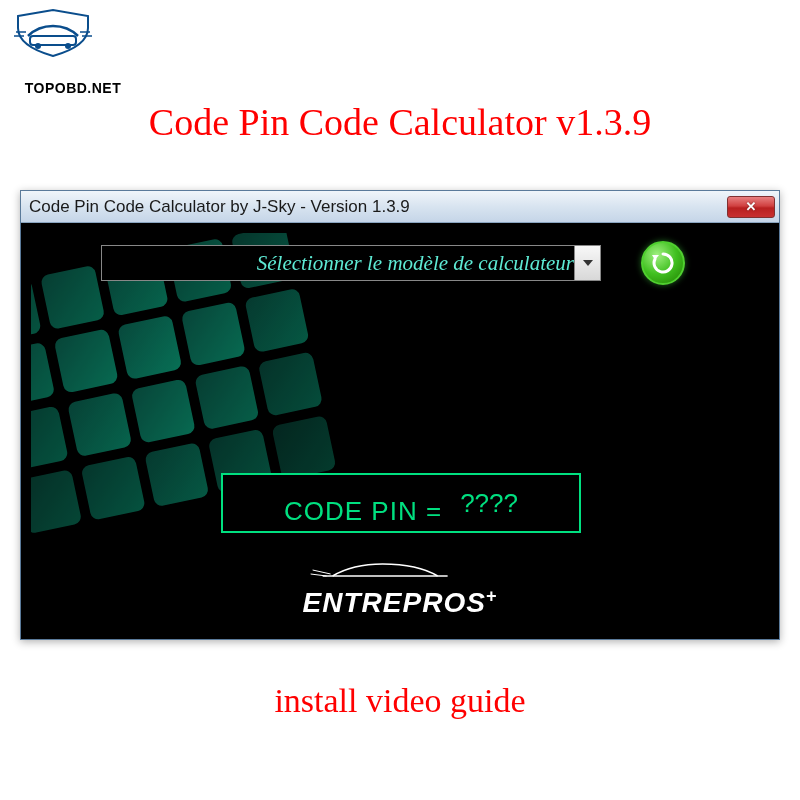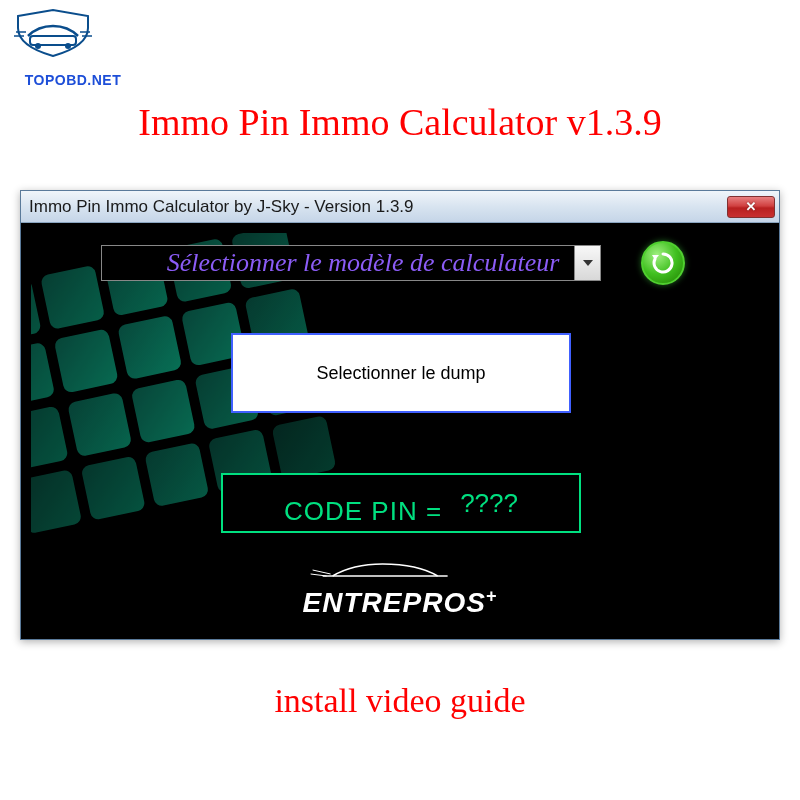--- a/index.html
+++ b/index.html
@@ -17,26 +17,26 @@
       left: 8px;
       width: 130px;
       height: 80px;
     }
     .logo-icon {
       width: 90px;
       height: 50px;
       margin: 0 auto;
     }
     .logo-text {
-      color: #1d4ed8;
+      color: #000000;
       font-size: 14px;
       font-weight: bold;
       text-align: center;
       letter-spacing: 0.5px;
-      margin-top: 10px;
+      margin-top: 18px;
     }
     .main-title {
       color: #ff0000;
       font-size: 38px;
       font-weight: normal;
       text-align: center;
       margin-top: 100px;
       font-family: Georgia, serif;
     }
     .app-window {
@@ -106,27 +106,27 @@
     .dropdown {
       width: 500px;
       height: 36px;
       background: #000000;
       border: 1px solid #888;
       display: flex;
       align-items: center;
       justify-content: space-between;
     }
     .dropdown-text {
-      color: #8b5cf6;
-      font-size: 26px;
+      color: #5eead4;
+      font-size: 21px;
       font-style: italic;
       font-family: Georgia, serif;
       padding-left: 50px;
       flex: 1;
-      text-align: center;
+      text-align: right;
     }
     .dropdown-arrow {
       width: 26px;
       height: 34px;
       background: linear-gradient(to bottom, #f8f8f8, #d8d8d8);
       border-left: 1px solid #888;
       display: flex;
       align-items: center;
       justify-content: center;
     }
@@ -235,25 +235,25 @@
     <circle cx="30" cy="38" r="3" fill="#0a4d8c"></circle>
     <circle cx="60" cy="38" r="3" fill="#0a4d8c"></circle>
     <line x1="8" y1="24" x2="18" y2="24" stroke="#0a4d8c" stroke-width="1.5"></line>
     <line x1="6" y1="28" x2="16" y2="28" stroke="#0a4d8c" stroke-width="1.5"></line>
     <line x1="72" y1="24" x2="82" y2="24" stroke="#0a4d8c" stroke-width="1.5"></line>
     <line x1="74" y1="28" x2="84" y2="28" stroke="#0a4d8c" stroke-width="1.5"></line>
   </svg>
   <div class="logo-text">TOPOBD.NET</div>
 </div>
 
-<div class="main-title">Immo Pin Immo Calculator v1.3.9</div>
+<div class="main-title">Code Pin Code Calculator v1.3.9</div>
 
 <div class="app-window">
   <div class="titlebar">
-    <span class="titlebar-text">Immo Pin Immo Calculator by J-Sky  -  Version 1.3.9</span>
+    <span class="titlebar-text">Code Pin Code Calculator by J-Sky  -  Version 1.3.9</span>
     <div class="close-btn">
       <span class="close-x">✕</span>
     </div>
   </div>
   <div class="app-content">
     <svg class="bg-pattern" viewBox="0 0 360 300">
       <defs>
         <linearGradient id="sq" x1="0" y1="0" x2="1" y2="1">
           <stop offset="0%" stop-color="#0a5a4a"></stop>
           <stop offset="100%" stop-color="#0a8a6a"></stop>
@@ -291,23 +291,20 @@
         </div>
       </div>
       <div class="refresh-btn">
         <svg width="28" height="28" viewBox="0 0 28 28">
           <path d="M 14 5 A 9 9 0 1 1 6 10" fill="none" stroke="#ffffff" stroke-width="3" stroke-linecap="round"></path>
           <path d="M 3 6 L 6 11 L 10 6 Z" fill="#ffffff"></path>
         </svg>
       </div>
     </div>
 
-    <div class="select-dump-btn">
-      <span class="select-dump-text">Selectionner le dump</span>
-    </div>
 
     <div class="code-display">
       <span class="code-label">CODE PIN =</span>
       <span class="code-value">????</span>
     </div>
 
     <div class="brand-logo">
       <svg width="160" height="22" viewBox="0 0 160 22">
         <path d="M 30 16 Q 50 4 80 4 Q 115 4 135 16" fill="none" stroke="#ffffff" stroke-width="1.5"></path>
         <path d="M 20 16 L 145 16" stroke="#ffffff" stroke-width="1.5"></path>

